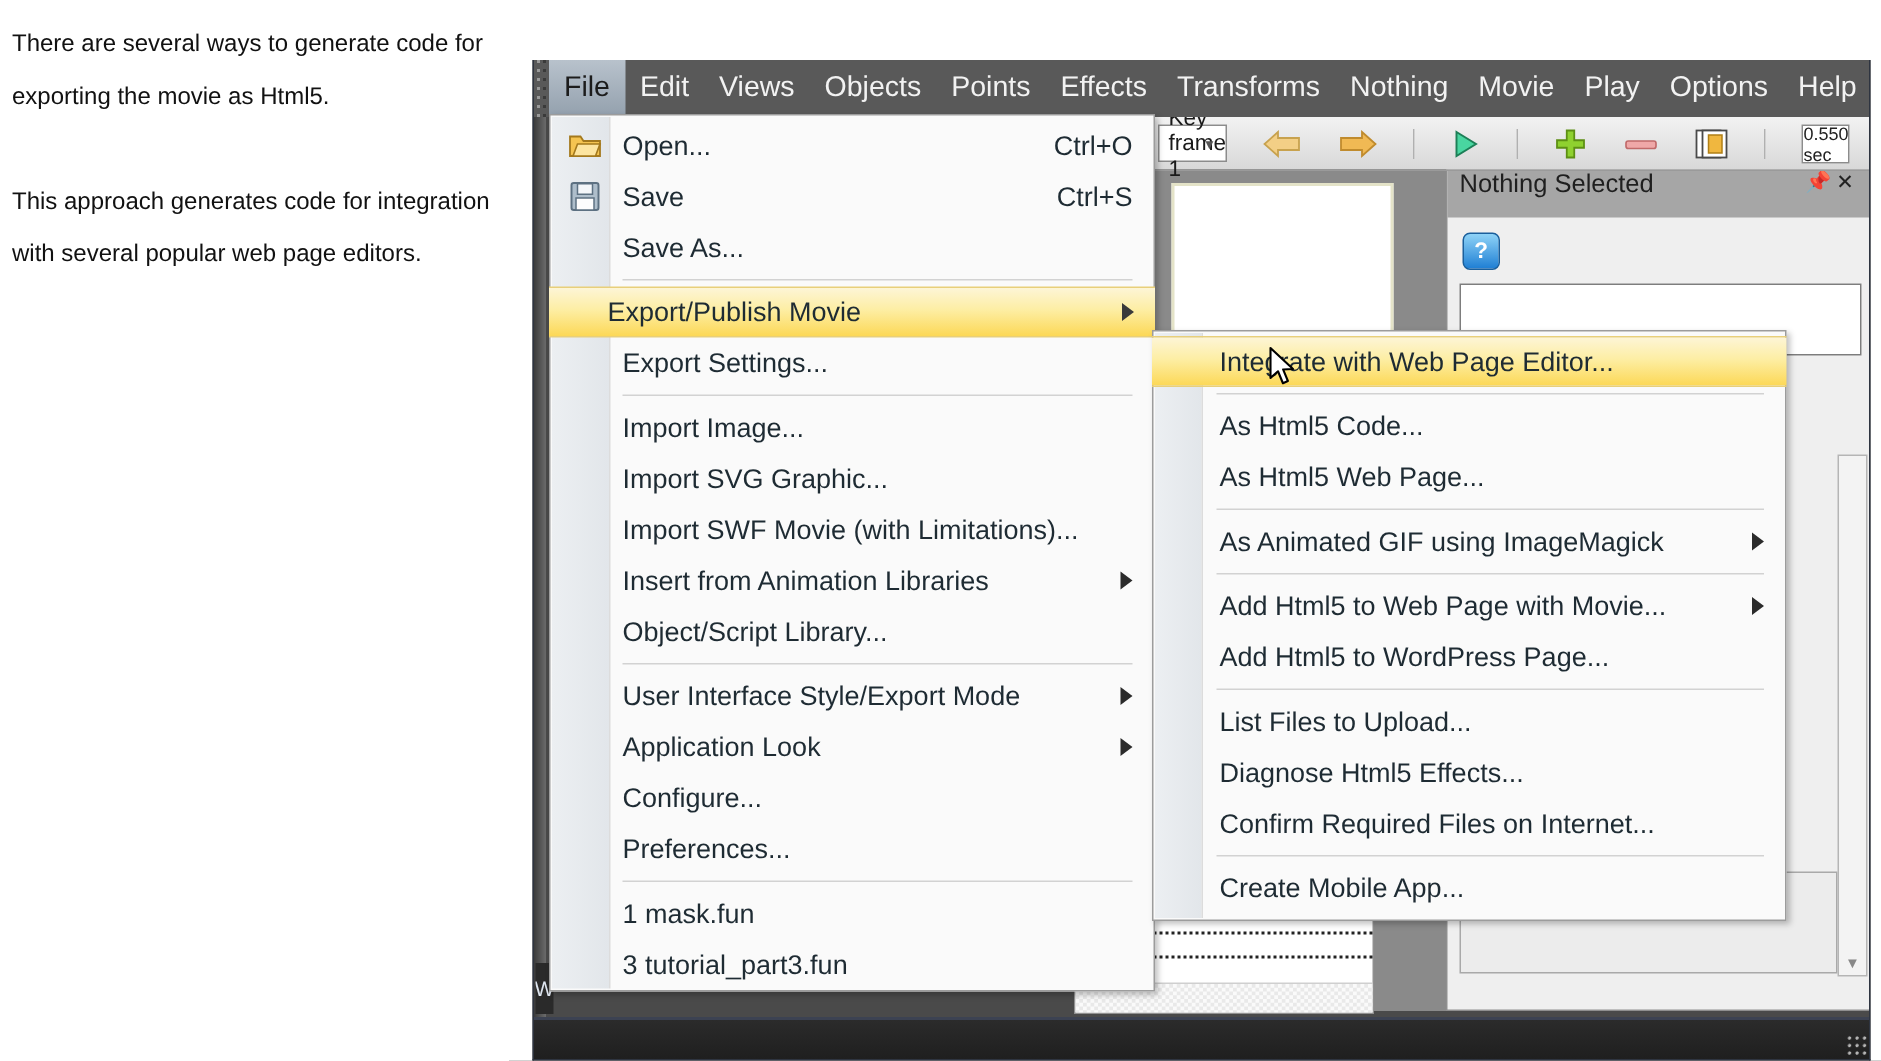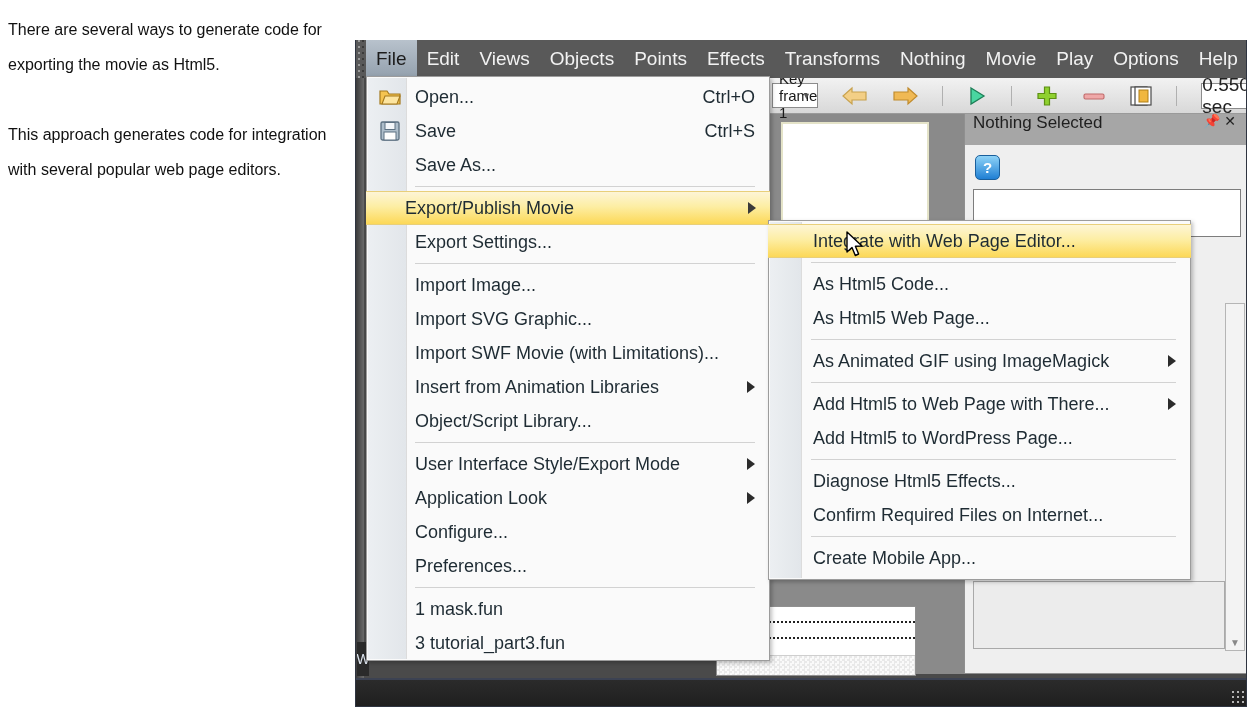--- a/index.html
+++ b/index.html
@@ -88,21 +88,21 @@
     width: 18px;
     display: flex; align-items: center; justify-content: center;
     color: #555; font-size: 9px;
   }
   .tb-sep { width: 1px; height: 20px; background: #fff; border-left: 1px solid #b0b0b0; }
   .tb-icon { width: 28px; height: 26px; display: flex; align-items: center; justify-content: center; }
   .time-box {
     width: 96px; height: 26px;
     background: #fff; border: 1px solid #8c8c8c;
     display: flex; align-items: center; justify-content: center;
-    font-size: 19px; color: #222;
+    font-size: 12px; color: #222;
   }
 
   
   #stage-outer {
     position: absolute; left: 410px; top: 74px;
     width: 482px; height: 560px;
     background: #8a8a8a;
     border-left: 1px solid #6e6e6e;
   }
   #stage-white {
@@ -495,27 +495,30 @@
       <div class="mi">
         <span>As Html5 Web Page...</span>
       </div>
       <div class="msep"></div>
       <div class="mi">
         <span>As Animated GIF using ImageMagick</span>
         <span class="sub-arrow"></span>
       </div>
       <div class="msep"></div>
       <div class="mi">
-        <span>Add Html5 to Web Page with There...</span>
+        <span>Add Html5 to Web Page with Movie...</span>
         <span class="sub-arrow"></span>
       </div>
       <div class="mi">
         <span>Add Html5 to WordPress Page...</span>
       </div>
       <div class="msep"></div>
+      <div class="mi">
+        <span>List Files to Upload...</span>
+      </div>
       <div class="mi">
         <span>Diagnose Html5 Effects...</span>
       </div>
       <div class="mi">
         <span>Confirm Required Files on Internet...</span>
       </div>
       <div class="msep"></div>
       <div class="mi">
         <span>Create Mobile App...</span>
       </div>

